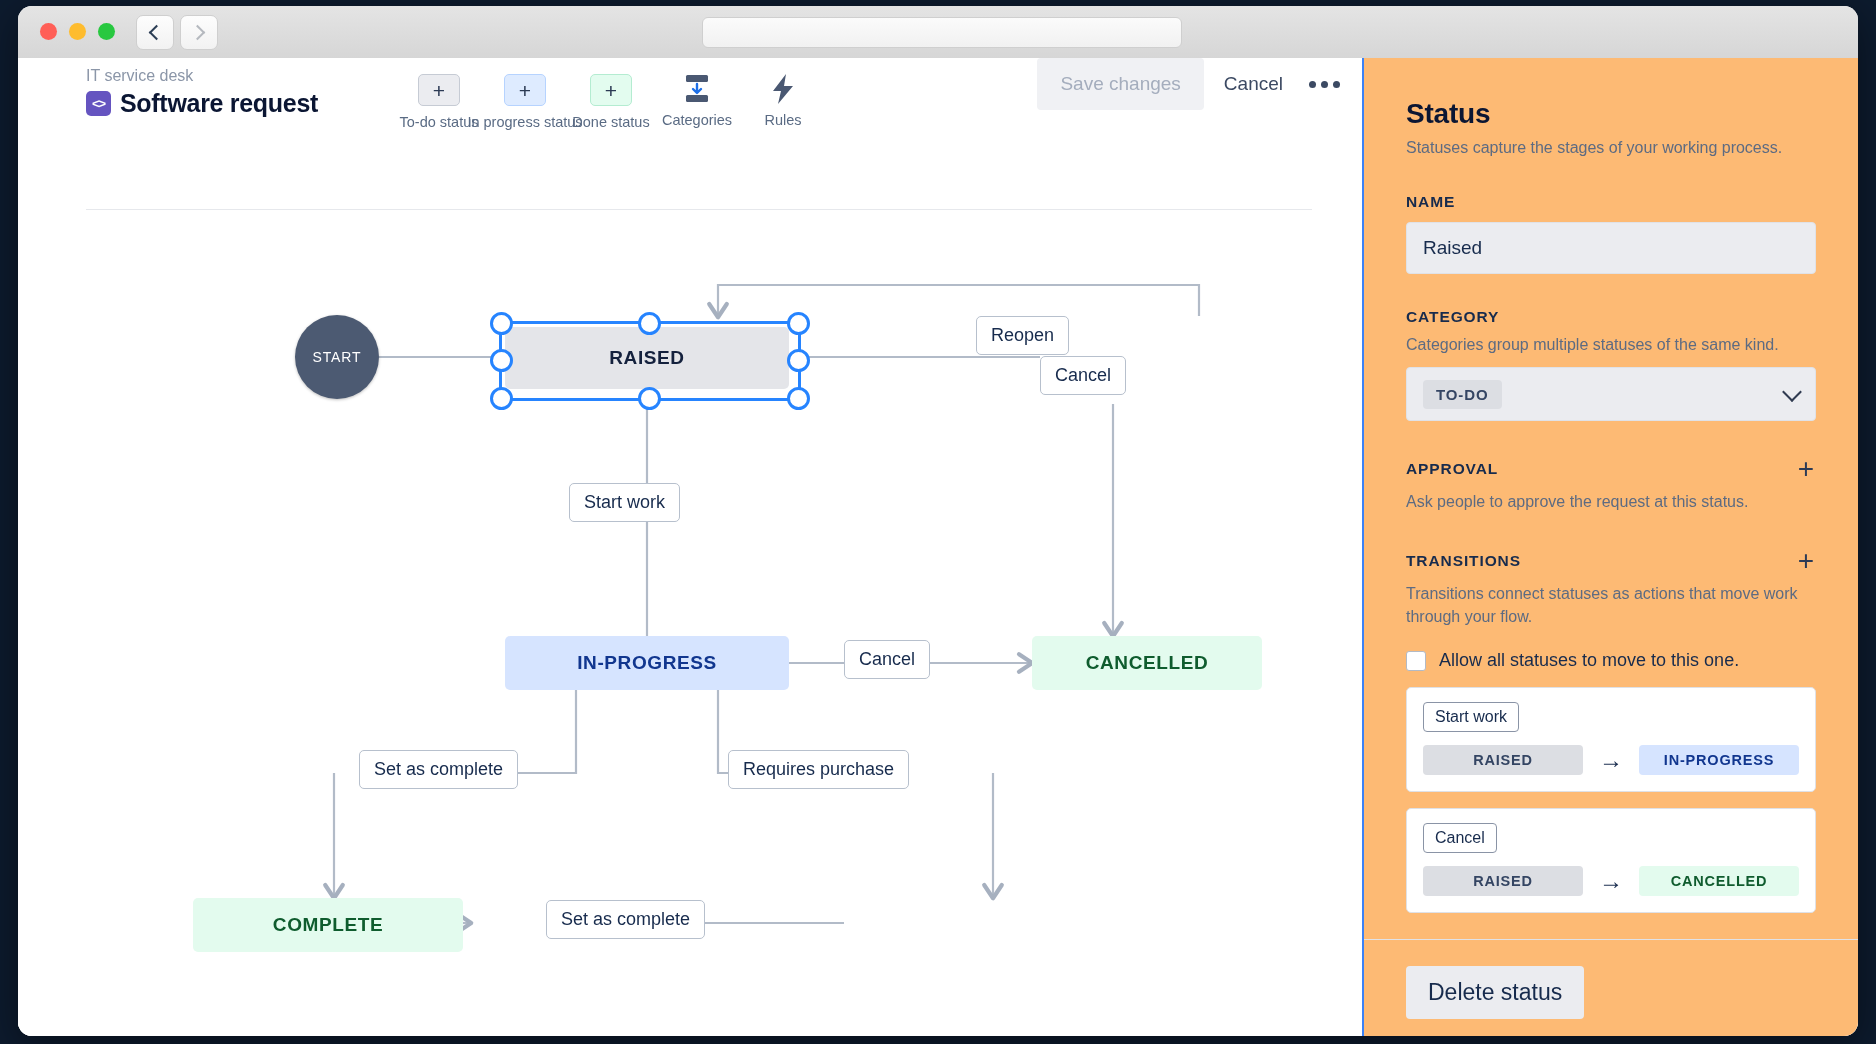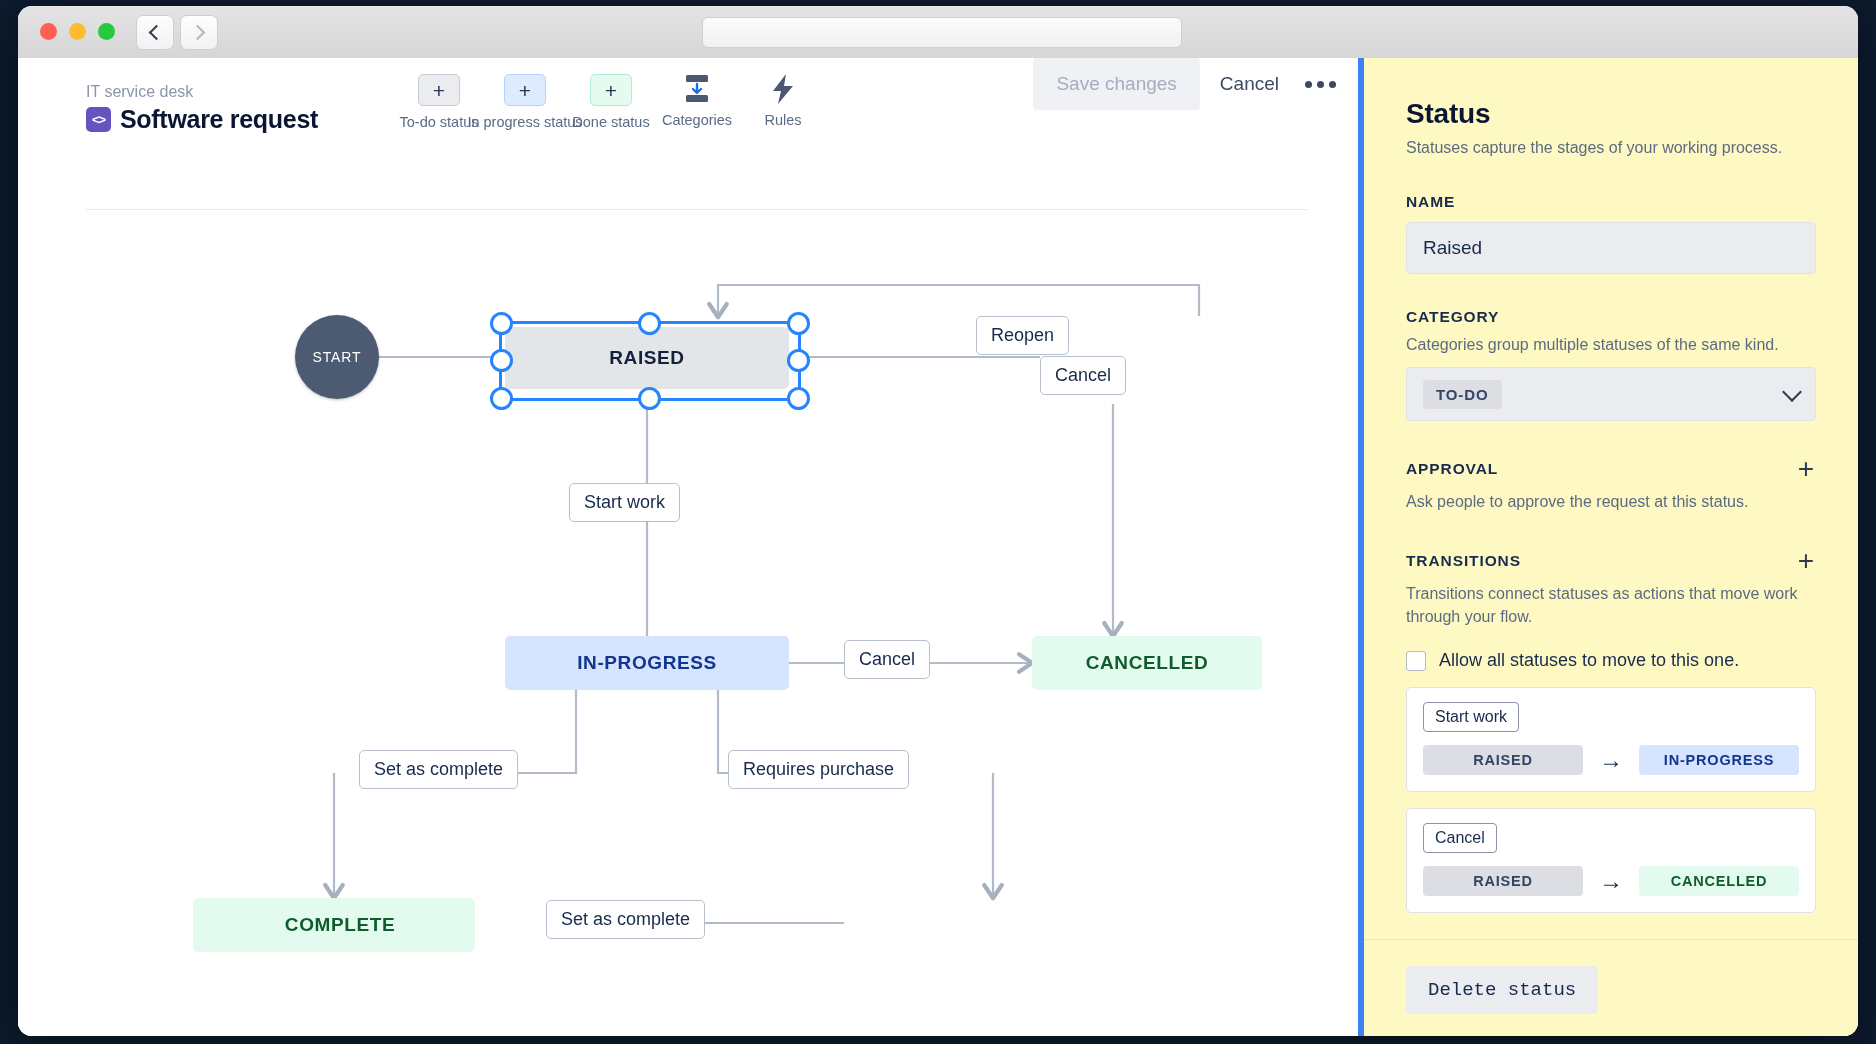--- a/index.html
+++ b/index.html
@@ -35,27 +35,27 @@
   .chev.r{transform:rotate(-135deg);margin-right:3px;border-color:#b5b9bf;}
   .urlbar{
     position:absolute;left:684px;top:11px;width:478px;height:29px;border-radius:6px;
     background:linear-gradient(#fbfbfb,#f1f1f1);border:1px solid #cfcfcf;
   }
 
   
   .page{position:absolute;left:0;top:52px;right:0;bottom:0;background:#fff;display:flex;}
   .left{position:relative;flex:1 1 auto;background:#ffffff;}
   .right{
-    position:relative;width:494px;flex:0 0 494px;background:#fef9c3;
-    border-left:6px solid #3b82f6;
+    position:relative;width:494px;flex:0 0 494px;background:#fdba74;
+    border-left:2px solid #3b82f6;
   }
 
   
   .apphdr{position:relative;height:92px;}
-  .crumbwrap{position:absolute;left:68px;top:24px;}
+  .crumbwrap{position:absolute;left:68px;top:8px;}
   .crumb{font-size:16px;color:#8b96a8;line-height:20px;}
   .titlerow{display:flex;align-items:center;gap:9px;margin-top:3px;}
   .projicon{
     width:25px;height:25px;border-radius:5px;background:#6554c0;color:#fff;
     font-size:13px;font-weight:bold;display:flex;align-items:center;justify-content:center;
     letter-spacing:-1px;
   }
   .apptitle{font-size:25px;font-weight:bold;color:#0b1633;letter-spacing:-.3px;}
 
   .tools{position:absolute;left:378px;top:16px;display:flex;gap:0;}
@@ -143,21 +143,21 @@
   .tchip{flex:1 1 0;text-align:center;font-size:14.5px;font-weight:bold;letter-spacing:.8px;
          padding:7px 0;border-radius:4px;}
   .tchip.todo{background:#dcdee3;color:#344563;}
   .tchip.prog{background:#d6e4ff;color:#11368f;}
   .tchip.done{background:#e3fbee;color:#0f5c2e;}
   .tarrow{flex:0 0 56px;display:flex;align-items:center;justify-content:center;
           font-size:24px;color:#172b4d;}
 
   .panelrule{margin:26px -42px 0 -42px;height:1px;background:#e0e2e7;}
   .delbtn{margin-top:26px;display:inline-flex;background:#ebecf0;border:none;border-radius:4px;
-          padding:13px 22px;font-size:19px;color:#172b4d;font-family:Liberation Mono, monospace;}
+          padding:13px 22px;font-size:23px;color:#172b4d;font-family:Liberation Sans, sans-serif;}
 </style>
 </head>
 <body>
 
 <div class="screen">
   <div class="window">
 
     <div class="titlebar">
       <div class="dots">
         <span class="dot red"></span>
@@ -282,21 +282,21 @@
             <span class="handle" style="left:calc(50% - 12px);bottom:-12px;"></span>
             <span class="handle" style="right:-12px;bottom:-12px;"></span>
           </div>
 
           <div class="node prog" style="left:487px;top:426px;width:284px;height:54px;">
             <span>IN-PROGRESS</span>
           </div>
           <div class="node done" style="left:1014px;top:426px;width:230px;height:54px;">
             <span>CANCELLED</span>
           </div>
-          <div class="node done" style="left:175px;top:688px;width:270px;height:54px;padding-left:12px;">
+          <div class="node done" style="left:175px;top:688px;width:270px;height:54px;">
             <span>COMPLETE</span>
           </div>
 
           <div class="tlabel" style="left:958px;top:106px;">Reopen</div>
           <div class="tlabel" style="left:1022px;top:194px;transform:translateY(-48px);">Cancel</div>
           <div class="tlabel" style="left:551px;top:295px;transform:translateY(-22px);">Start work</div>
           <div class="tlabel" style="left:826px;top:453px;transform:translateY(-23px);">Cancel</div>
           <div class="tlabel" style="left:341px;top:563px;transform:translateY(-23px);">Set as complete</div>
           <div class="tlabel" style="left:710px;top:563px;transform:translateY(-23px);">Requires purchase</div>
           <div class="tlabel" style="left:528px;top:713px;transform:translateY(-23px);">Set as complete</div>

